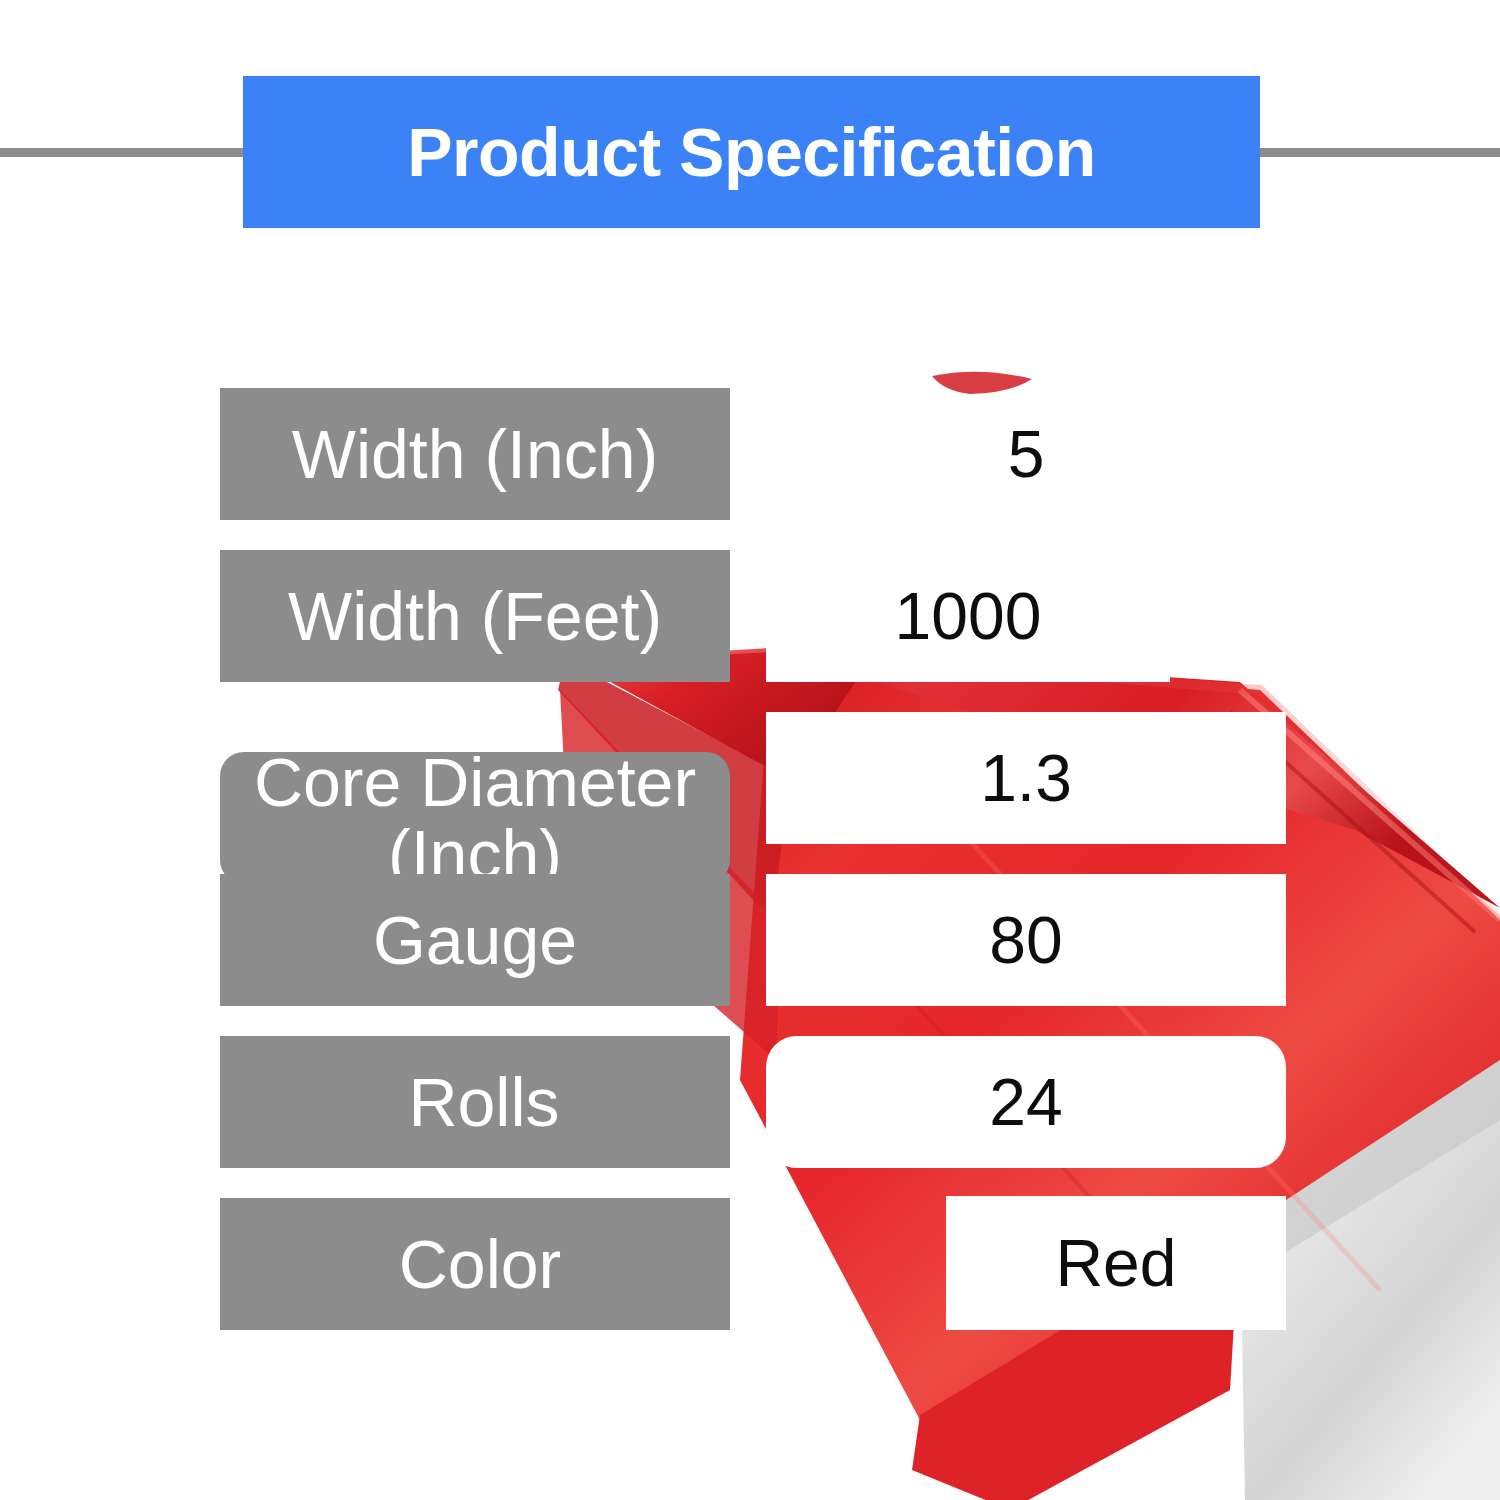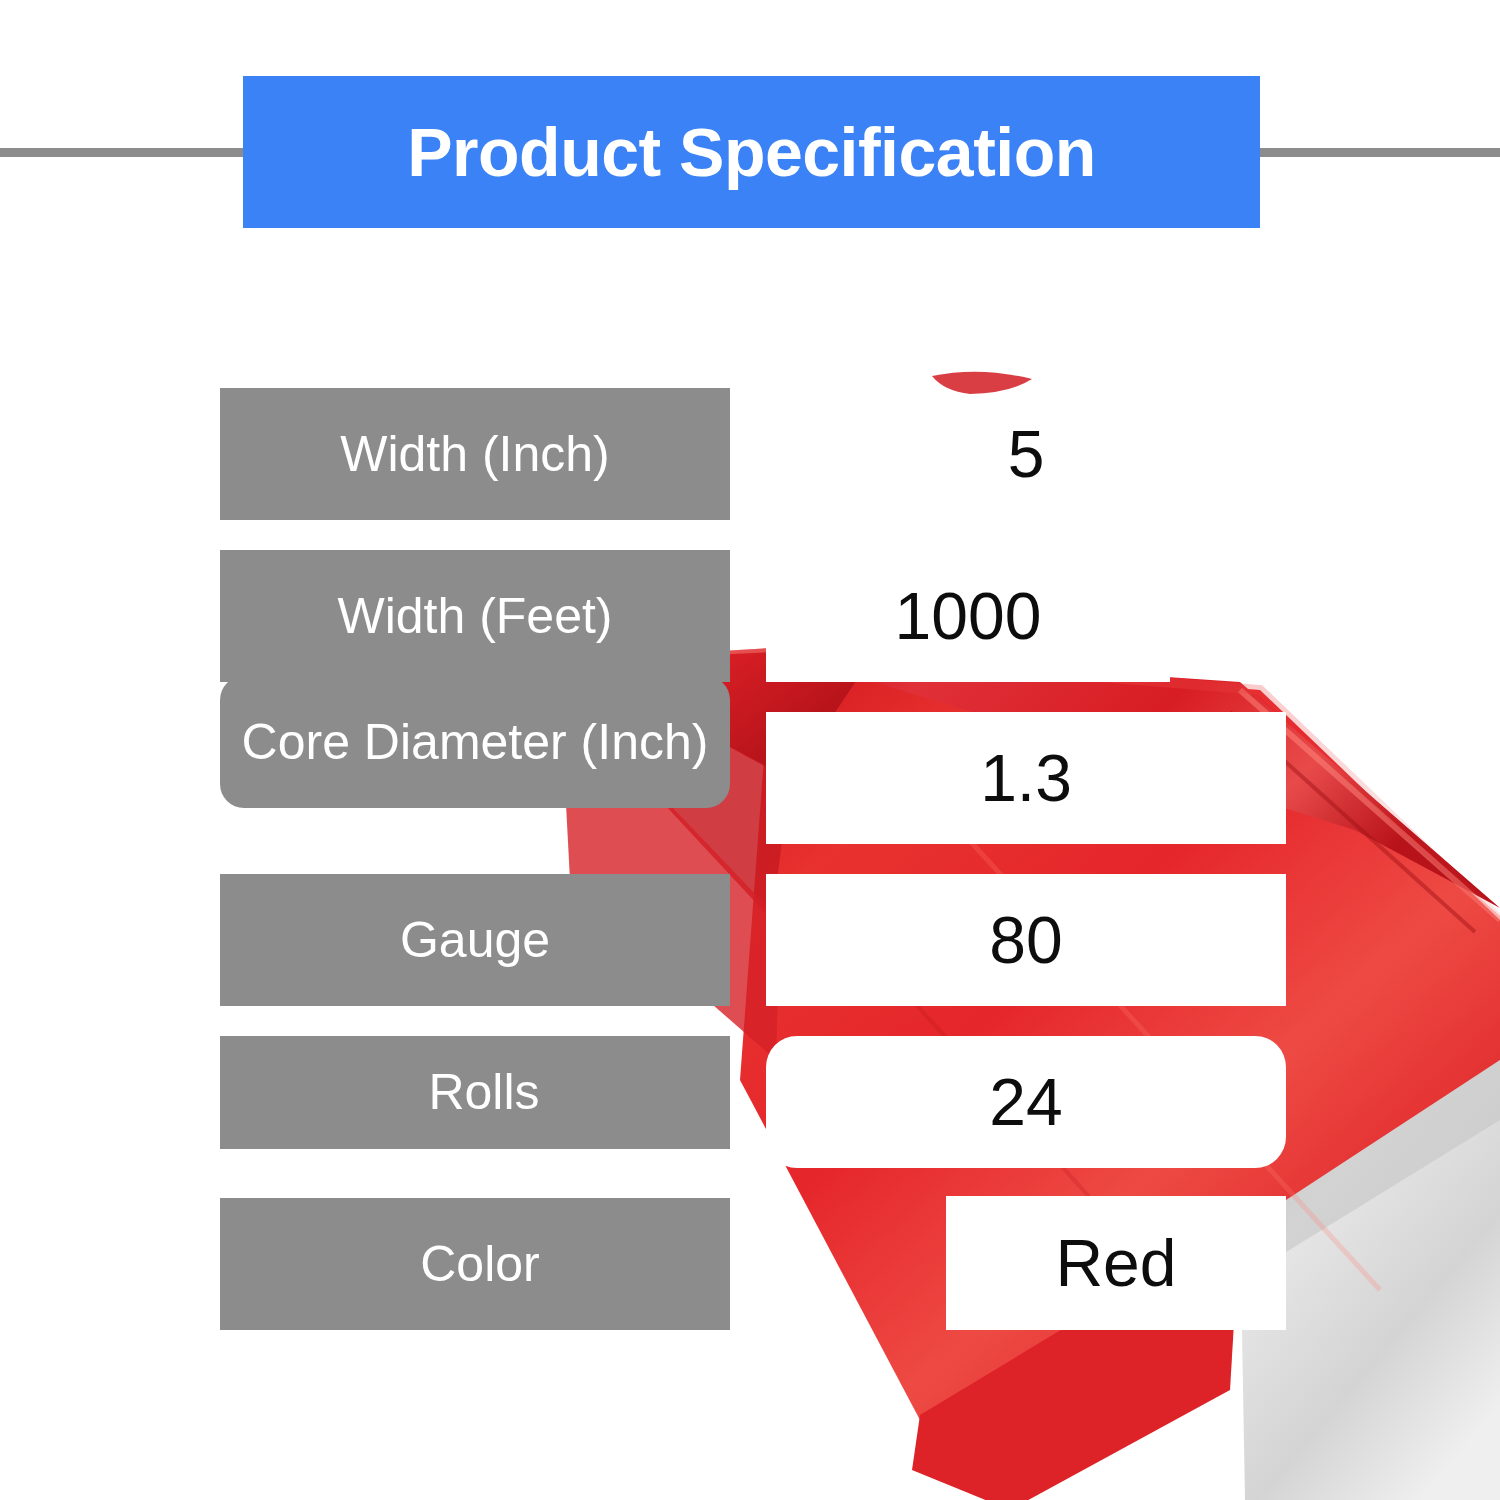--- a/index.html
+++ b/index.html
@@ -84,21 +84,21 @@
   .spec-label {
     position: absolute;
     left: 220px;
     width: 510px;
     background: #8c8c8c;
     color: #ffffff;
     display: flex;
     align-items: center;
     justify-content: center;
     text-align: center;
-    font-size: 50px;
+    font-size: 68px;
     font-weight: normal;
     line-height: 1.06;
     box-sizing: border-box;
     padding: 0 10px;
   }
   .spec-value {
     position: absolute;
     left: 766px;
     background: #ffffff;
     color: #0d0d0d;
@@ -191,31 +191,31 @@
       <div class="spec-label" style="top:388px; height:132px;">Width (Inch)</div>
       <div class="spec-value plain" style="top:388px; height:132px; width:520px;">5</div>
     </div>
 
     <div class="spec-row">
       <div class="spec-label" style="top:550px; height:132px;">Width (Feet)</div>
       <div class="spec-value" style="top:550px; height:132px; width:404px;text-align:center;">1000</div>
     </div>
 
     <div class="spec-row">
-      <div class="spec-label" style="top:676px; height:132px;border-radius:24px;">Core Diameter (Inch)</div>
+      <div class="spec-label" style="top:752px; height:132px;border-radius:24px;">Core Diameter (Inch)</div>
       <div class="spec-value" style="top:712px; height:132px; width:520px;">1.3</div>
     </div>
 
     <div class="spec-row">
       <div class="spec-label" style="top:874px; height:132px;">Gauge</div>
       <div class="spec-value" style="top:874px; height:132px; width:520px;">80</div>
     </div>
 
     <div class="spec-row">
-      <div class="spec-label" style="top:1036px; height:113px;padding-left:28px;">Rolls</div>
+      <div class="spec-label" style="top:1036px; height:132px;padding-left:28px;">Rolls</div>
       <div class="spec-value" style="top:1036px; height:132px; width:520px;border-radius:31px;">24</div>
     </div>
 
     <div class="spec-row">
       <div class="spec-label" style="top:1198px; height:132px;padding-left:20px;">Color</div>
       <div class="spec-value" style="top:1196px; height:134px; width:340px; left:946px;">Red</div>
     </div>
 
   </div>
 

